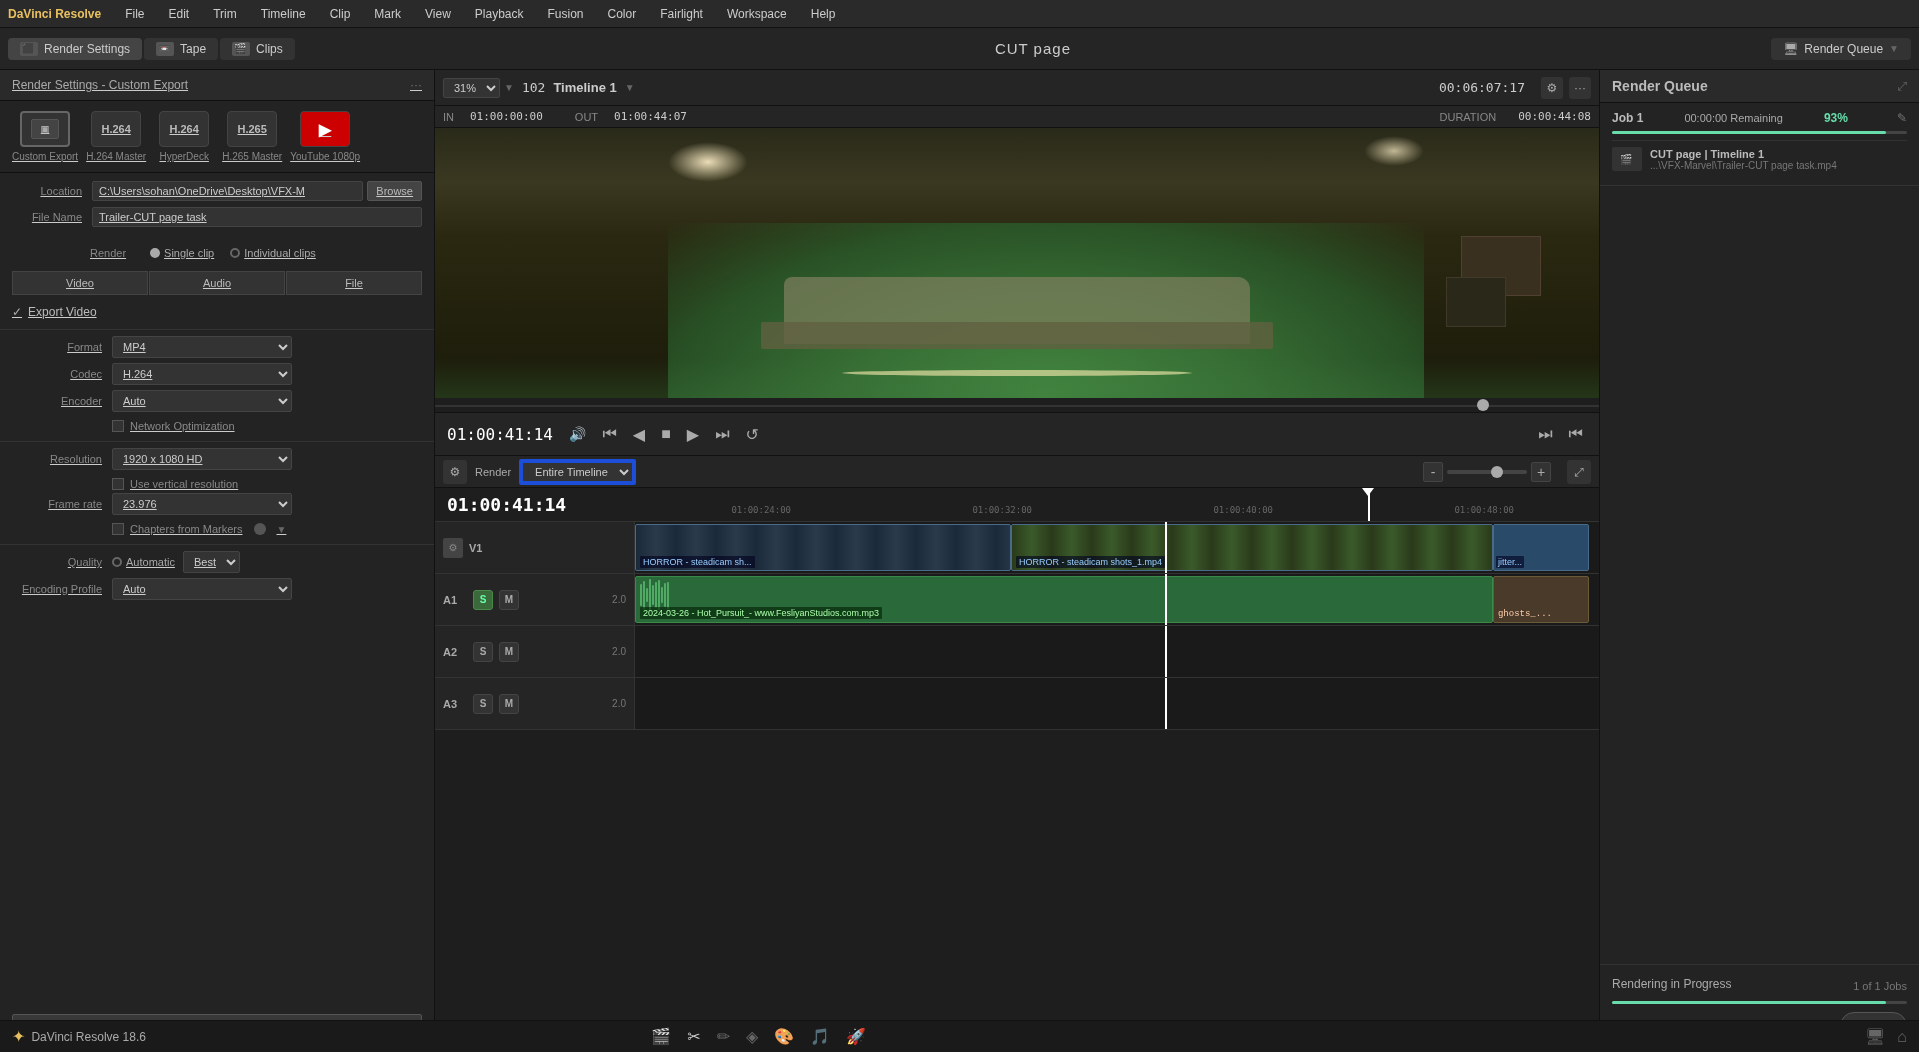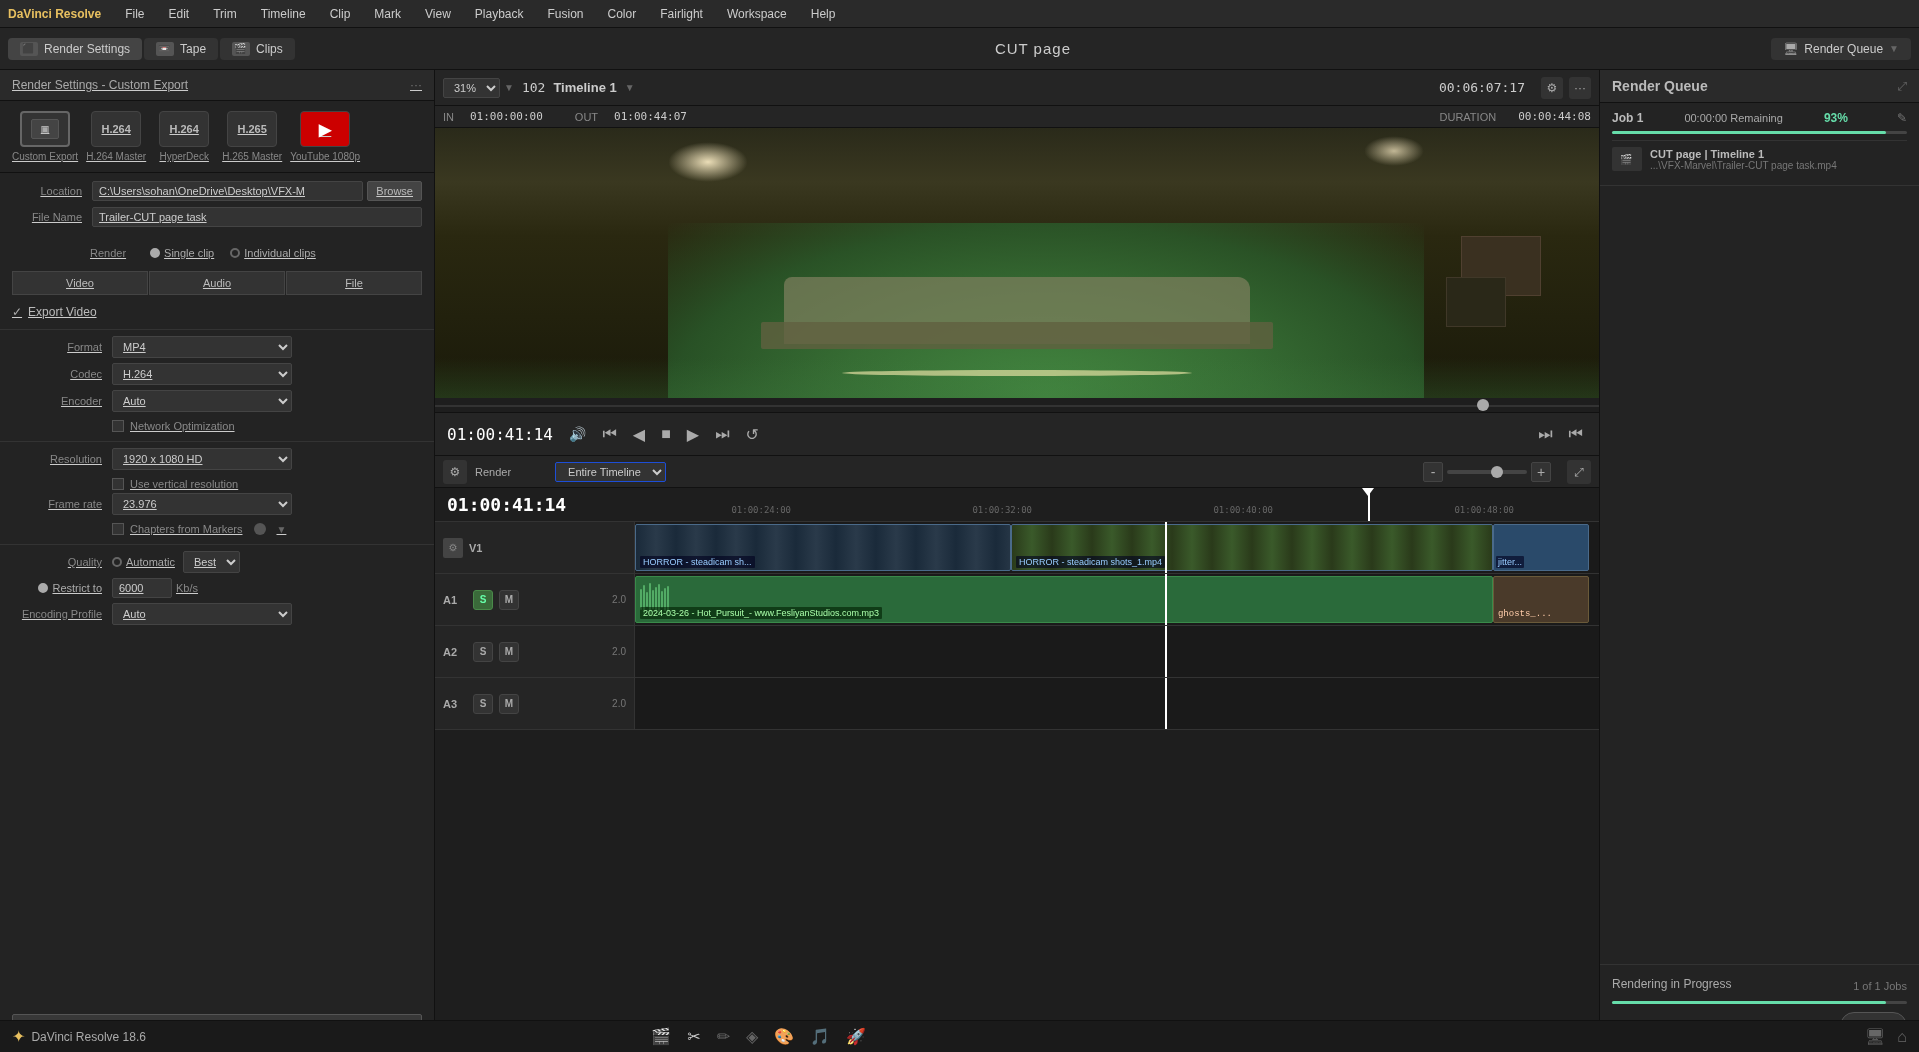--- a/index.html
+++ b/index.html
@@ -103,21 +103,21 @@
     
     .playback-controls { display: flex; align-items: center; padding: 6px 12px; background: #252525; border-top: 1px solid #111; border-bottom: 1px solid #111; gap: 8px; height: 44px; }
     .timecode-main { font-size: 16px; color: #fff; font-family: monospace; min-width: 110px; }
     .control-btn { background: none; border: none; color: #aaa; cursor: pointer; font-size: 16px; padding: 4px; display: flex; align-items: center; justify-content: center; }
     .volume-icon { font-size: 14px; }
 
     
     .timeline-area { flex: 1; background: #1e1e1e; display: flex; flex-direction: column; }
     .timeline-controls { display: flex; align-items: center; padding: 4px 8px; background: #252525; border-bottom: 1px solid #111; gap: 8px; height: 32px; }
     .render-label { color: #aaa; font-size: 11px; }
-    .timeline-select { background: #333; border: 1px solid #1d4ed8; color: #ccc; padding: 2px 8px; font-size: 11px; border-radius: 2px; margin-left: 36px; }
+    .timeline-select { background: #333; border: 4px solid #1d4ed8; color: #ccc; padding: 2px 8px; font-size: 11px; border-radius: 2px; }
     .zoom-controls { display: flex; gap: 4px; margin-left: auto; align-items: center; }
     .zoom-btn { background: #333; border: 1px solid #444; color: #aaa; width: 20px; height: 20px; cursor: pointer; font-size: 14px; display: flex; align-items: center; justify-content: center; border-radius: 2px; }
     .zoom-slider { width: 80px; height: 4px; background: #444; border-radius: 2px; position: relative; }
     .zoom-thumb { position: absolute; top: -4px; left: 55%; width: 12px; height: 12px; background: #aaa; border-radius: 50%; cursor: pointer; }
     .timeline-tc-big { font-size: 20px; color: #fff; font-family: monospace; font-weight: bold; }
     .track-row { display: flex; align-items: stretch; height: 52px; border-bottom: 1px solid #333; }
     .track-header { width: 200px; min-width: 200px; background: #252525; border-right: 1px solid #333; display: flex; align-items: center; padding: 4px 8px; gap: 6px; }
     .track-label { font-size: 11px; color: #aaa; font-weight: bold; min-width: 24px; }
     .track-btn { width: 20px; height: 20px; border-radius: 3px; border: 1px solid #444; background: #333; color: #aaa; font-size: 10px; cursor: pointer; display: flex; align-items: center; justify-content: center; font-weight: bold; }
     .track-btn.green { background: #3a6a3a; color: #6fa; border-color: #4a8a4a; }
@@ -365,30 +365,20 @@
         <div class="radio-option">
           <span class="radio-dot"></span>
           <span>Automatic</span>
         </div>
         <select class="setting-select" style="max-width:80px;">
           <option>Best</option>
         </select>
       </div>
     </div>
 
-    <div class="setting-row">
-      <span class="setting-label">
-        <div class="radio-option" style="justify-content:flex-end;">
-          <span class="radio-dot selected"></span>
-          <span>Restrict to</span>
-        </div>
-      </span>
-      <input type="number" class="form-input" style="max-width: 60px;" value="6000">
-      <span style="color:#888; font-size:11px; margin-left:4px;">Kb/s</span>
-    </div>
 
     <div class="setting-row">
       <span class="setting-label">Encoding Profile</span>
       <select class="setting-select">
         <option>Auto</option>
       </select>
     </div>
 
     <div class="spacer"></div>
 
@@ -555,21 +545,21 @@
 
       <div class="track-row">
         <div class="track-header">
           <span class="track-label">A1</span>
           <div class="track-btn green">S</div>
           <div class="track-btn">M</div>
           <span class="track-level">2.0</span>
         </div>
         <div class="track-content" style="position:relative;">
           <div class="audio-clip" style="left:0; width:89%;">
-            <div style="height:100%; width:100%; position:relative; display:flex; align-items:center;">
+            <div style="height:100%; width:100%; position:relative; display:flex; align-items:flex-start;">
 
               <div style="display:flex; gap:1px; align-items:center; height:80%; padding:0 4px; flex-wrap:nowrap; overflow:hidden; flex:1;">
                 <div style="width:2px; height:60%; background:rgba(100,200,120,0.7); border-radius:1px;"></div>
                 <div style="width:2px; height:80%; background:rgba(100,200,120,0.7); border-radius:1px;"></div>
                 <div style="width:2px; height:40%; background:rgba(100,200,120,0.7); border-radius:1px;"></div>
                 <div style="width:2px; height:90%; background:rgba(100,200,120,0.7); border-radius:1px;"></div>
                 <div style="width:2px; height:55%; background:rgba(100,200,120,0.7); border-radius:1px;"></div>
                 <div style="width:2px; height:70%; background:rgba(100,200,120,0.7); border-radius:1px;"></div>
                 <div style="width:2px; height:85%; background:rgba(100,200,120,0.7); border-radius:1px;"></div>
                 <div style="width:2px; height:45%; background:rgba(100,200,120,0.7); border-radius:1px;"></div>

